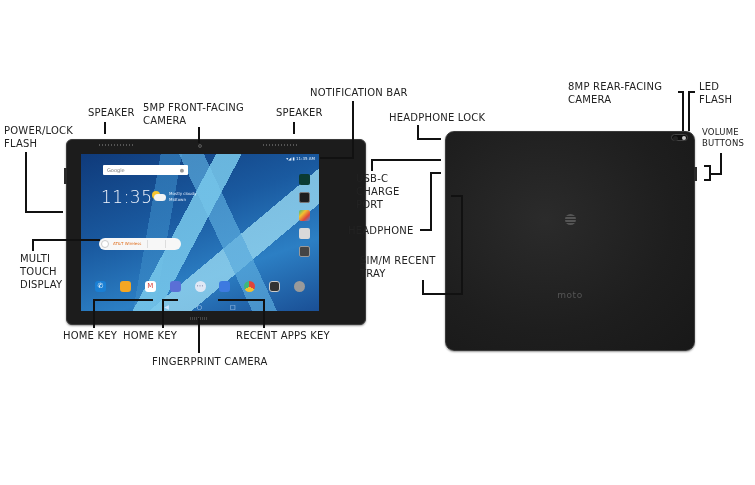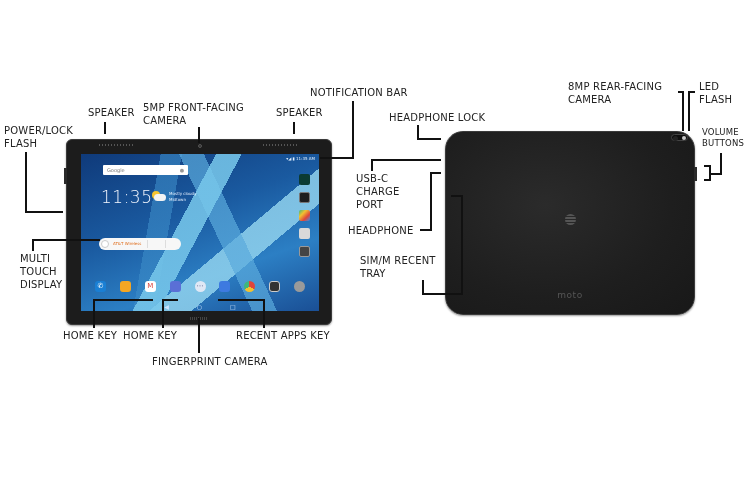--- a/index.html
+++ b/index.html
@@ -4,21 +4,21 @@
 <style>
   * { box-sizing: border-box; margin: 0; padding: 0; }
   html, body { width: 755px; height: 485px; background: #ffffff; overflow: hidden; }
   body { position: relative; font-family: "DejaVu Sans", sans-serif; color: #1a1a1a; }
   .lbl { position: absolute; font-size: 10px; line-height: 13px; letter-spacing: 0.2px; color: #222; white-space: nowrap; }
   .lbl.c { text-align: left; }
   .lbl.r { text-align: left; }
   .ln { position: absolute; background: #111; }
 
   
-  .front { position: absolute; left: 66px; top: 139px; width: 266px; height: 186px; background: #1c1c1c; border-radius: 6px; border: 1px solid #3a3a3a; box-shadow: 0 1px 2px rgba(0,0,0,0.4); }
+  .front { position: absolute; left: 66px; top: 139px; width: 300px; height: 186px; background: #1c1c1c; border-radius: 6px; border: 1px solid #3a3a3a; box-shadow: 0 1px 2px rgba(0,0,0,0.4); }
   .speaker-grill { position: absolute; top: 4px; height: 2px; width: 36px; background: repeating-linear-gradient(90deg,#555 0 1px,transparent 1px 3px); }
   .front-cam { position: absolute; left: 131px; top: 4px; width: 4px; height: 4px; border-radius: 50%; background: #333; border: 1px solid #555; }
   .screen { position: absolute; left: 14px; top: 14px; width: 238px; height: 157px; overflow: hidden;
     background:
       linear-gradient(118deg, transparent 0 42%, rgba(120,200,235,0.85) 42% 50%, transparent 50% 100%),
       linear-gradient(65deg, transparent 0 55%, rgba(90,170,220,0.7) 55% 63%, transparent 63% 100%),
       linear-gradient(140deg, transparent 0 60%, rgba(150,215,240,0.8) 60% 70%, transparent 70% 100%),
       linear-gradient(100deg, transparent 0 30%, rgba(60,140,200,0.6) 30% 38%, transparent 38% 100%),
       linear-gradient(160deg, #0f3a7a 0%, #1a5aa0 40%, #2c7fc4 70%, #1a4f95 100%);
   }
@@ -37,21 +37,21 @@
   .widget2 .sep { position: absolute; top: 2px; width: 1px; height: 8px; background: #ddd; }
   .side-apps { position: absolute; right: 8px; top: 20px; width: 14px; }
   .side-app { width: 11px; height: 11px; margin: 0 auto 7px; border-radius: 2px; }
   .dock { position: absolute; left: 14px; bottom: 18px; width: 210px; height: 14px; display: flex; justify-content: space-between; align-items: center; }
   .dock .app { width: 11px; height: 11px; border-radius: 3px; display: flex; align-items: center; justify-content: center; font-size: 7px; color: #fff; }
   .navbar { position: absolute; left: 0; bottom: 0; width: 100%; height: 10px; display: flex; justify-content: center; gap: 28px; align-items: center; font-size: 6px; color: #cfe5ff; }
   .fp { position: absolute; left: 123px; bottom: 4px; width: 18px; height: 3px; background: repeating-linear-gradient(90deg,#444 0 1px,transparent 1px 2px); }
   .side-btn { position: absolute; left: -3px; top: 28px; width: 3px; height: 16px; background: #2a2a2a; }
 
   
-  .back { position: absolute; left: 445px; top: 131px; width: 250px; height: 184px; border-radius: 18px;
+  .back { position: absolute; left: 445px; top: 131px; width: 250px; height: 220px; border-radius: 9px;
     background: radial-gradient(ellipse at 40% 40%, #2b2b2b 0%, #1e1e1e 60%, #181818 100%);
     border: 1px solid #3a3a3a; box-shadow: 0 1px 2px rgba(0,0,0,0.4); }
   .rear-cam { position: absolute; right: 6px; top: 2px; width: 17px; height: 7px; border-radius: 4px; background: #0e0e0e; border: 1px solid #444; }
   .rear-cam .lens { position: absolute; left: 1px; top: 1px; width: 5px; height: 5px; border-radius: 50%; background: #222; }
   .rear-cam .flash { position: absolute; right: 1px; top: 1px; width: 4px; height: 4px; border-radius: 50%; background: #c7c7c7; }
   .att { position: absolute; left: 119px; top: 82px; width: 11px; height: 11px; border-radius: 50%;
     background: repeating-linear-gradient(180deg,#555 0 1.5px,transparent 1.5px 3px); }
   .moto { position: absolute; left: 0; width: 100%; top: 158px; text-align: center; font-size: 9px; color: #555; letter-spacing: 0.5px; }
   .vol-btn { position: absolute; right: -3px; top: 35px; width: 3px; height: 14px; background: #2a2a2a; }
 </style>

